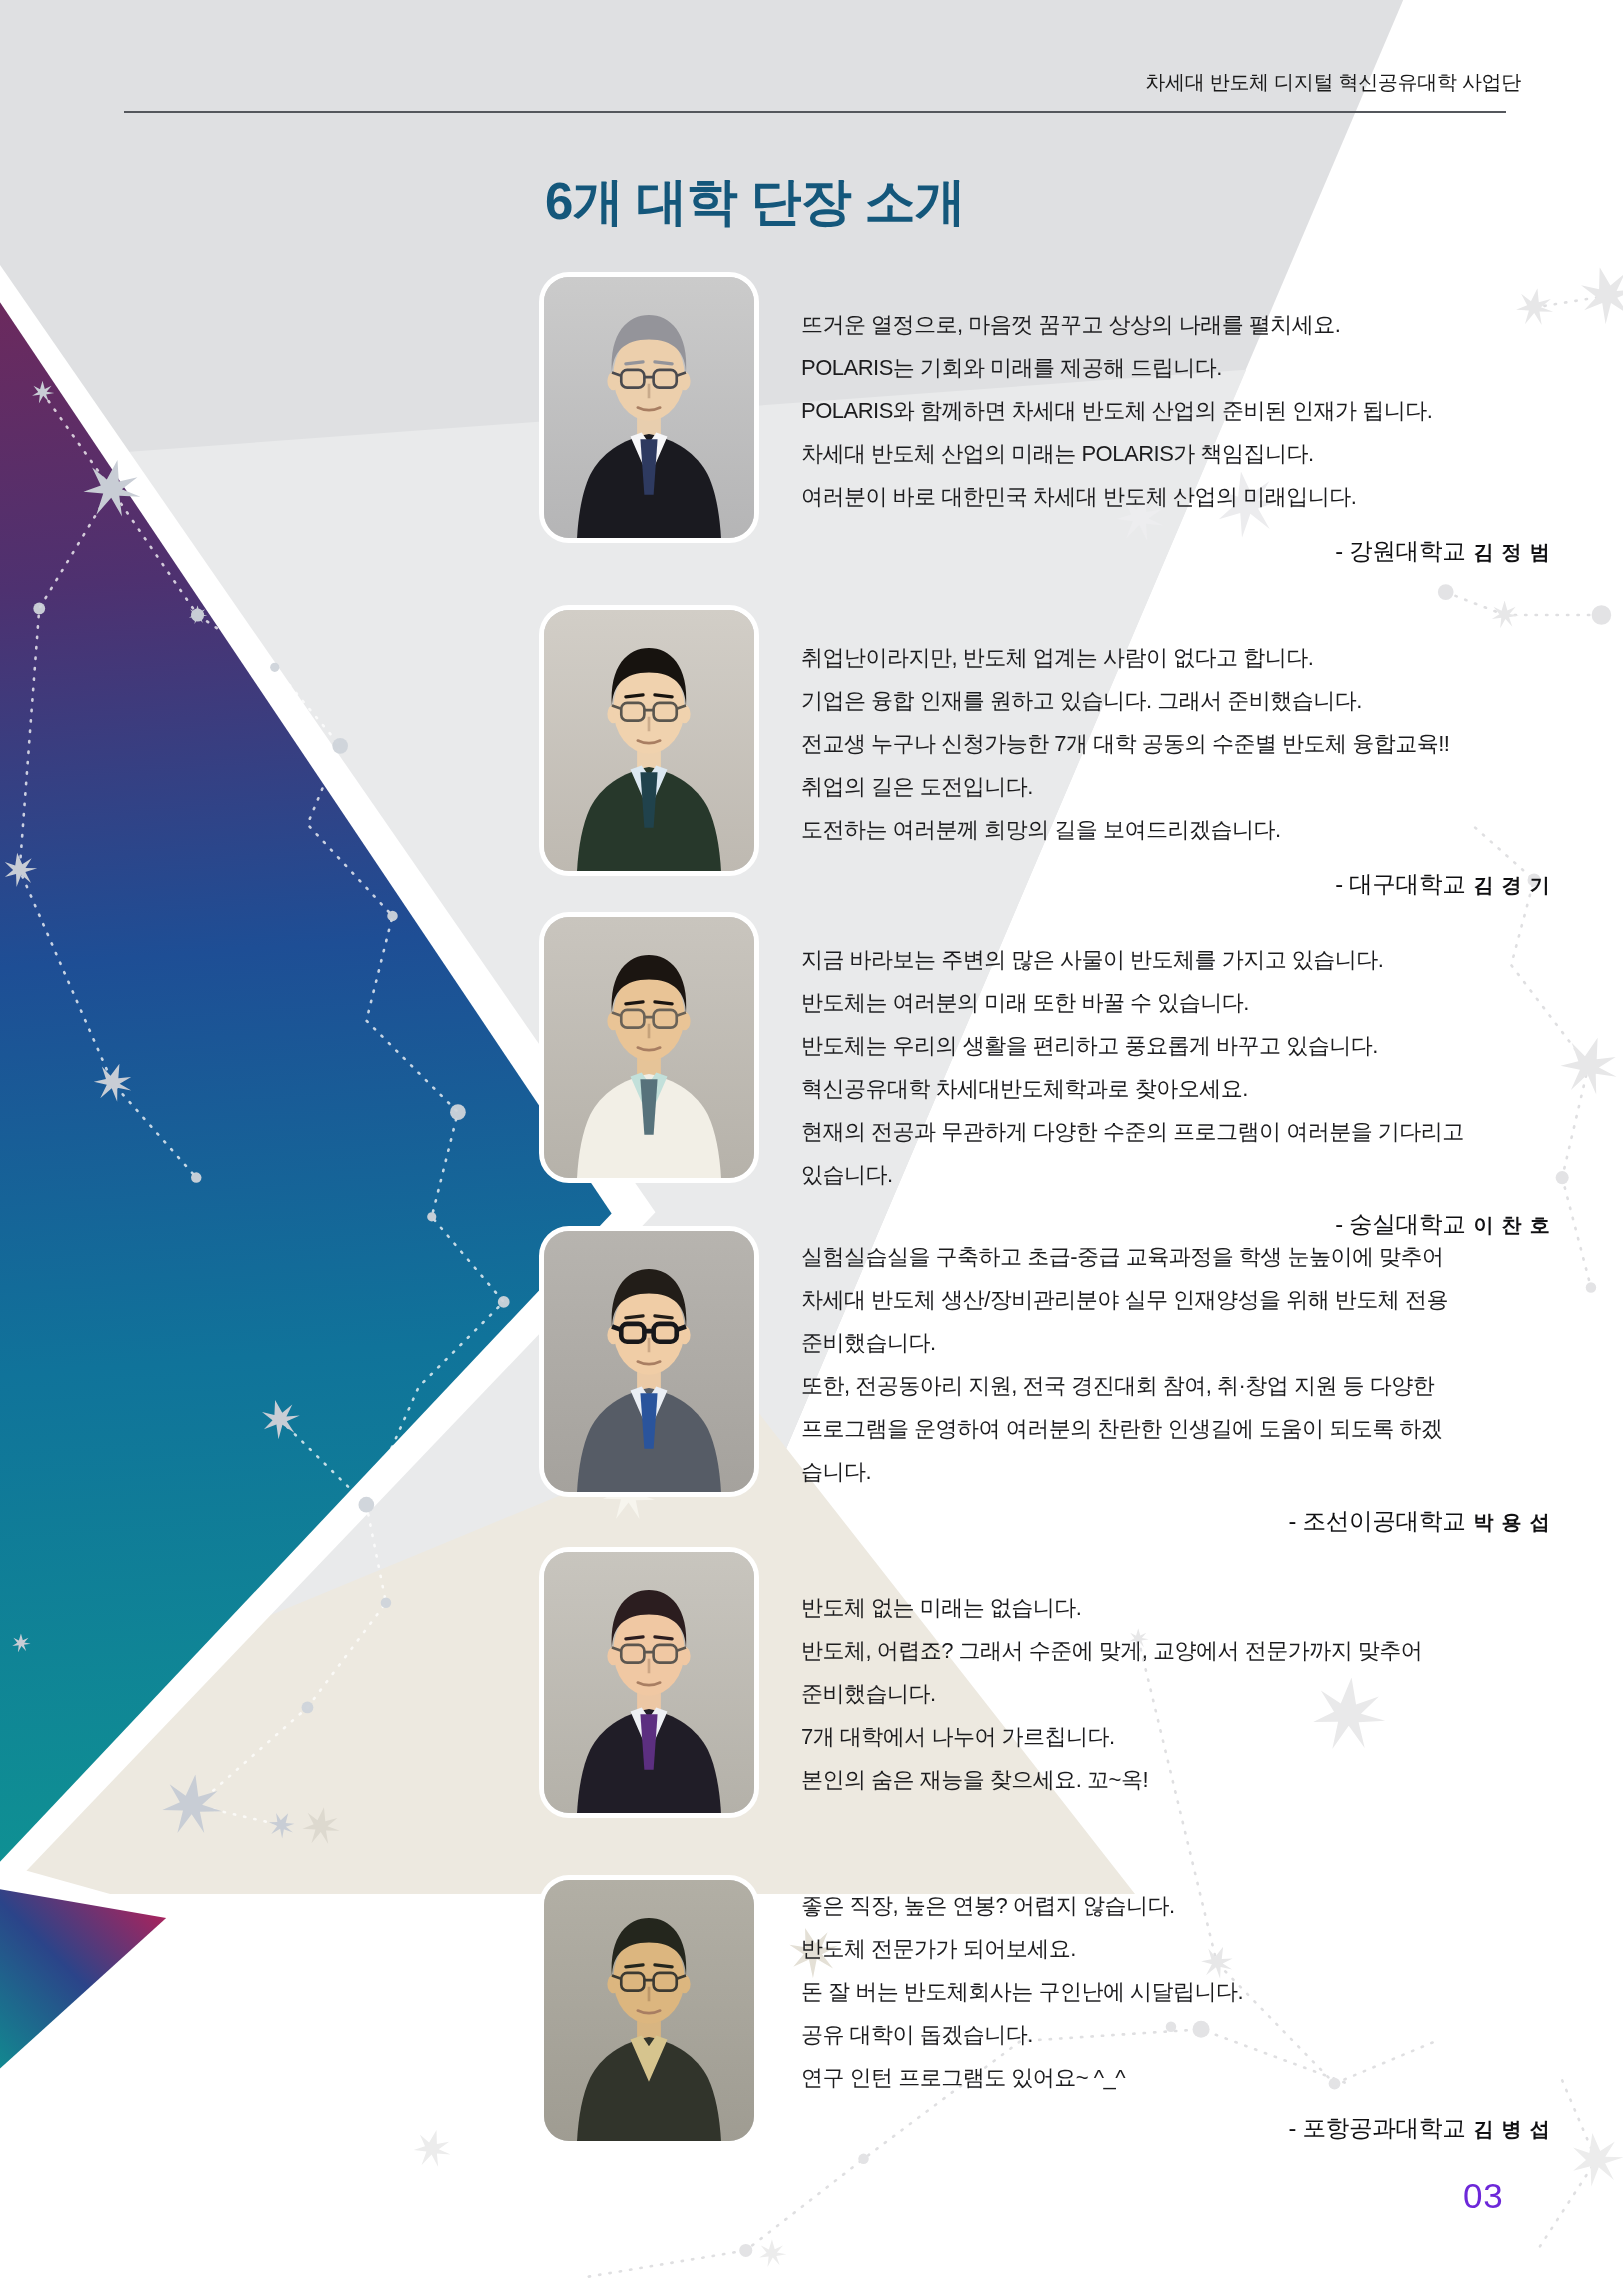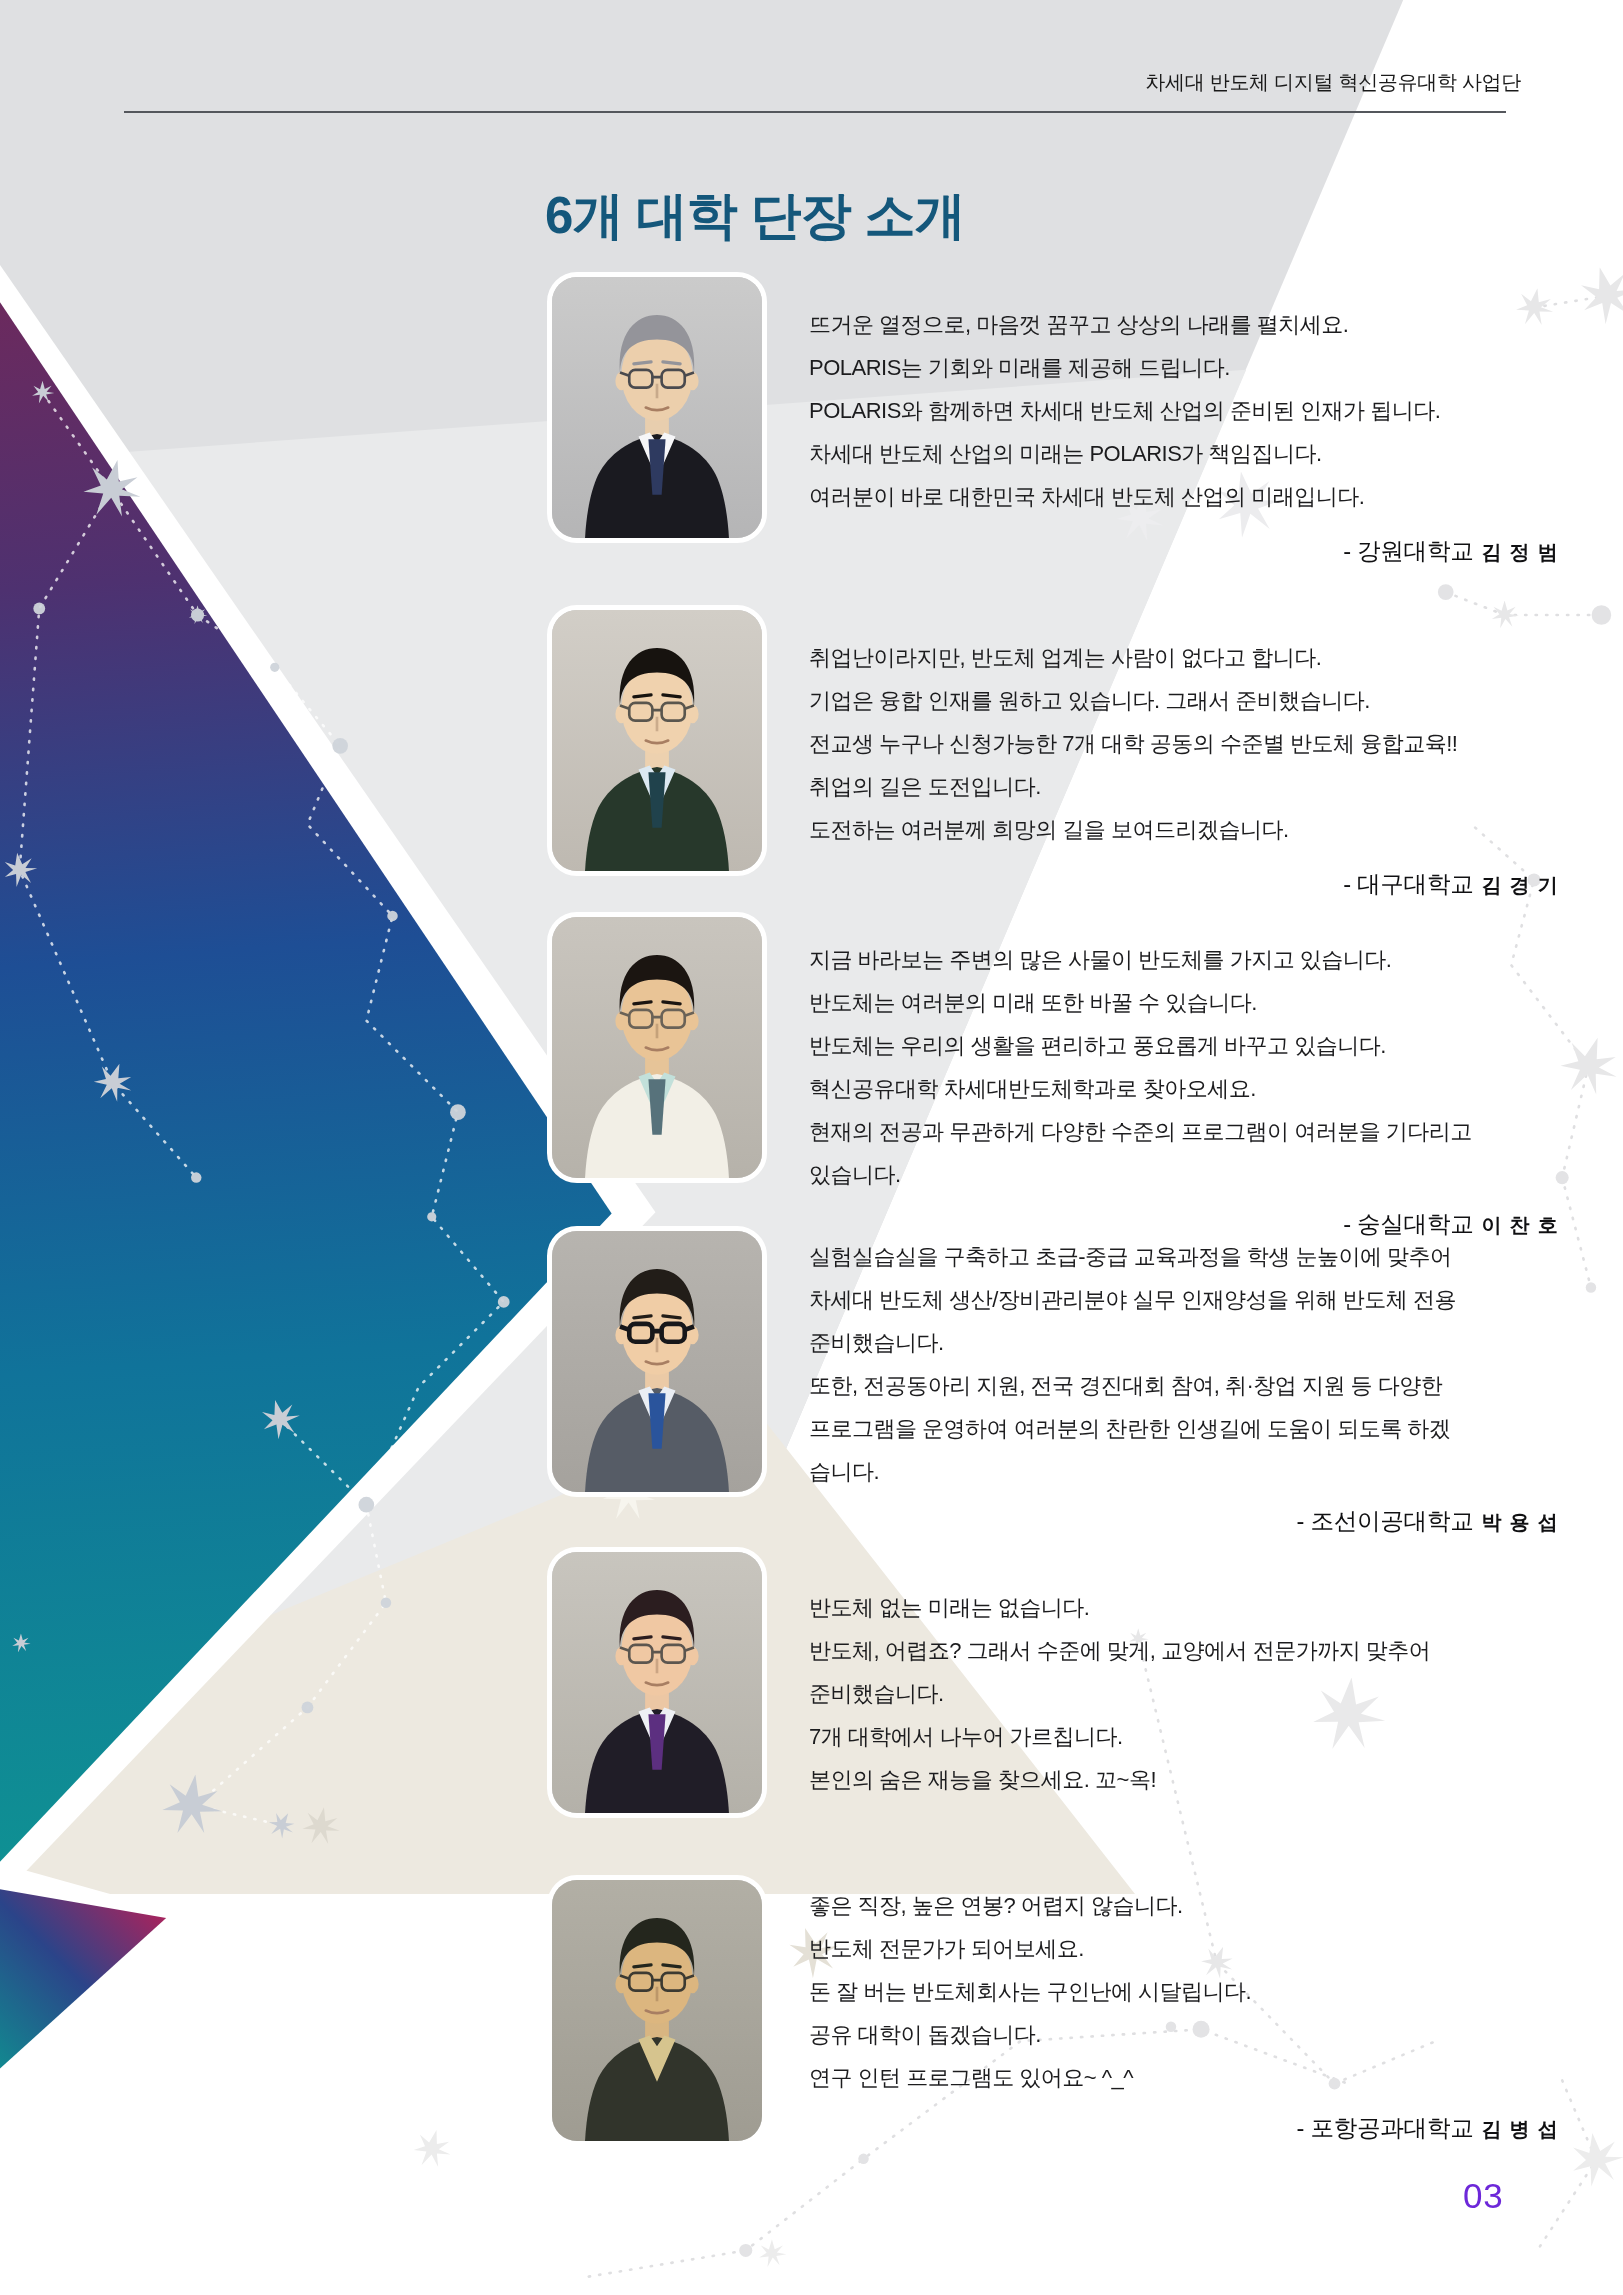--- a/index.html
+++ b/index.html
@@ -2,23 +2,23 @@
 <html style="font-size:10.5px"><head>
 <meta charset="utf-8">
 <style>
   html,body{margin:0;padding:0;background:#9a9a9a;}
   .page{position:relative;width:1623px;height:2295px;background:#fff;overflow:hidden;
         font-family:"Liberation Sans",sans-serif;padding-left:14px;}
   .bg{position:absolute;left:0;top:0;}
   .hdr-org{position:absolute;top:69px;right:116px;font-size:20px;letter-spacing:-0.3px;
            color:#1a1a1a;white-space:nowrap;}
   .hdr-line{position:absolute;top:111px;left:124px;width:1382px;height:2px;background:#54575c;}
-  .title{position:absolute;top:182px;left:545px;font-size:51px;font-weight:bold;
+  .title{position:absolute;top:168px;left:545px;font-size:51px;font-weight:bold;
          color:#14577b;letter-spacing:-0.7px;white-space:nowrap;}
-  .section{position:absolute;left:8px;width:1576px;height:6.5px;}
+  .section{position:absolute;left:0;width:1576px;height:6.5px;}
   .s0{top:272px}.s1{top:605px}.s2{top:912px}.s3{top:1226px}.s4{top:1547px}.s5{top:1875px}
   .photo{position:absolute;left:539px;top:0;width:220px;height:271px;border-radius:30px;
          border:5.9px solid #ffffff;box-sizing:border-box;overflow:hidden;background:#c7c7c7;}
   .photo svg{display:block;width:100%;height:100%;}
   .text{position:absolute;left:801px;top:0;width:750px;}
   .s0 .text{padding-top:31px}.s1 .text{padding-top:31px}.s2 .text{padding-top:26px}
   .s3 .text{padding-top:9.2px}.s4 .text{padding-top:39px}.s5 .text{padding-top:9.2px}
   .qline{font-size:22px;line-height:43px;color:#1c1c1e;letter-spacing:-0.5px;white-space:nowrap;}
   .attr{margin-top:17px;text-align:right;font-size:23.6px;color:#101012;letter-spacing:-0.3px;}
   .s2 .attr,.s3 .attr{margin-top:11.8px}.s5 .attr{margin-top:13px}

